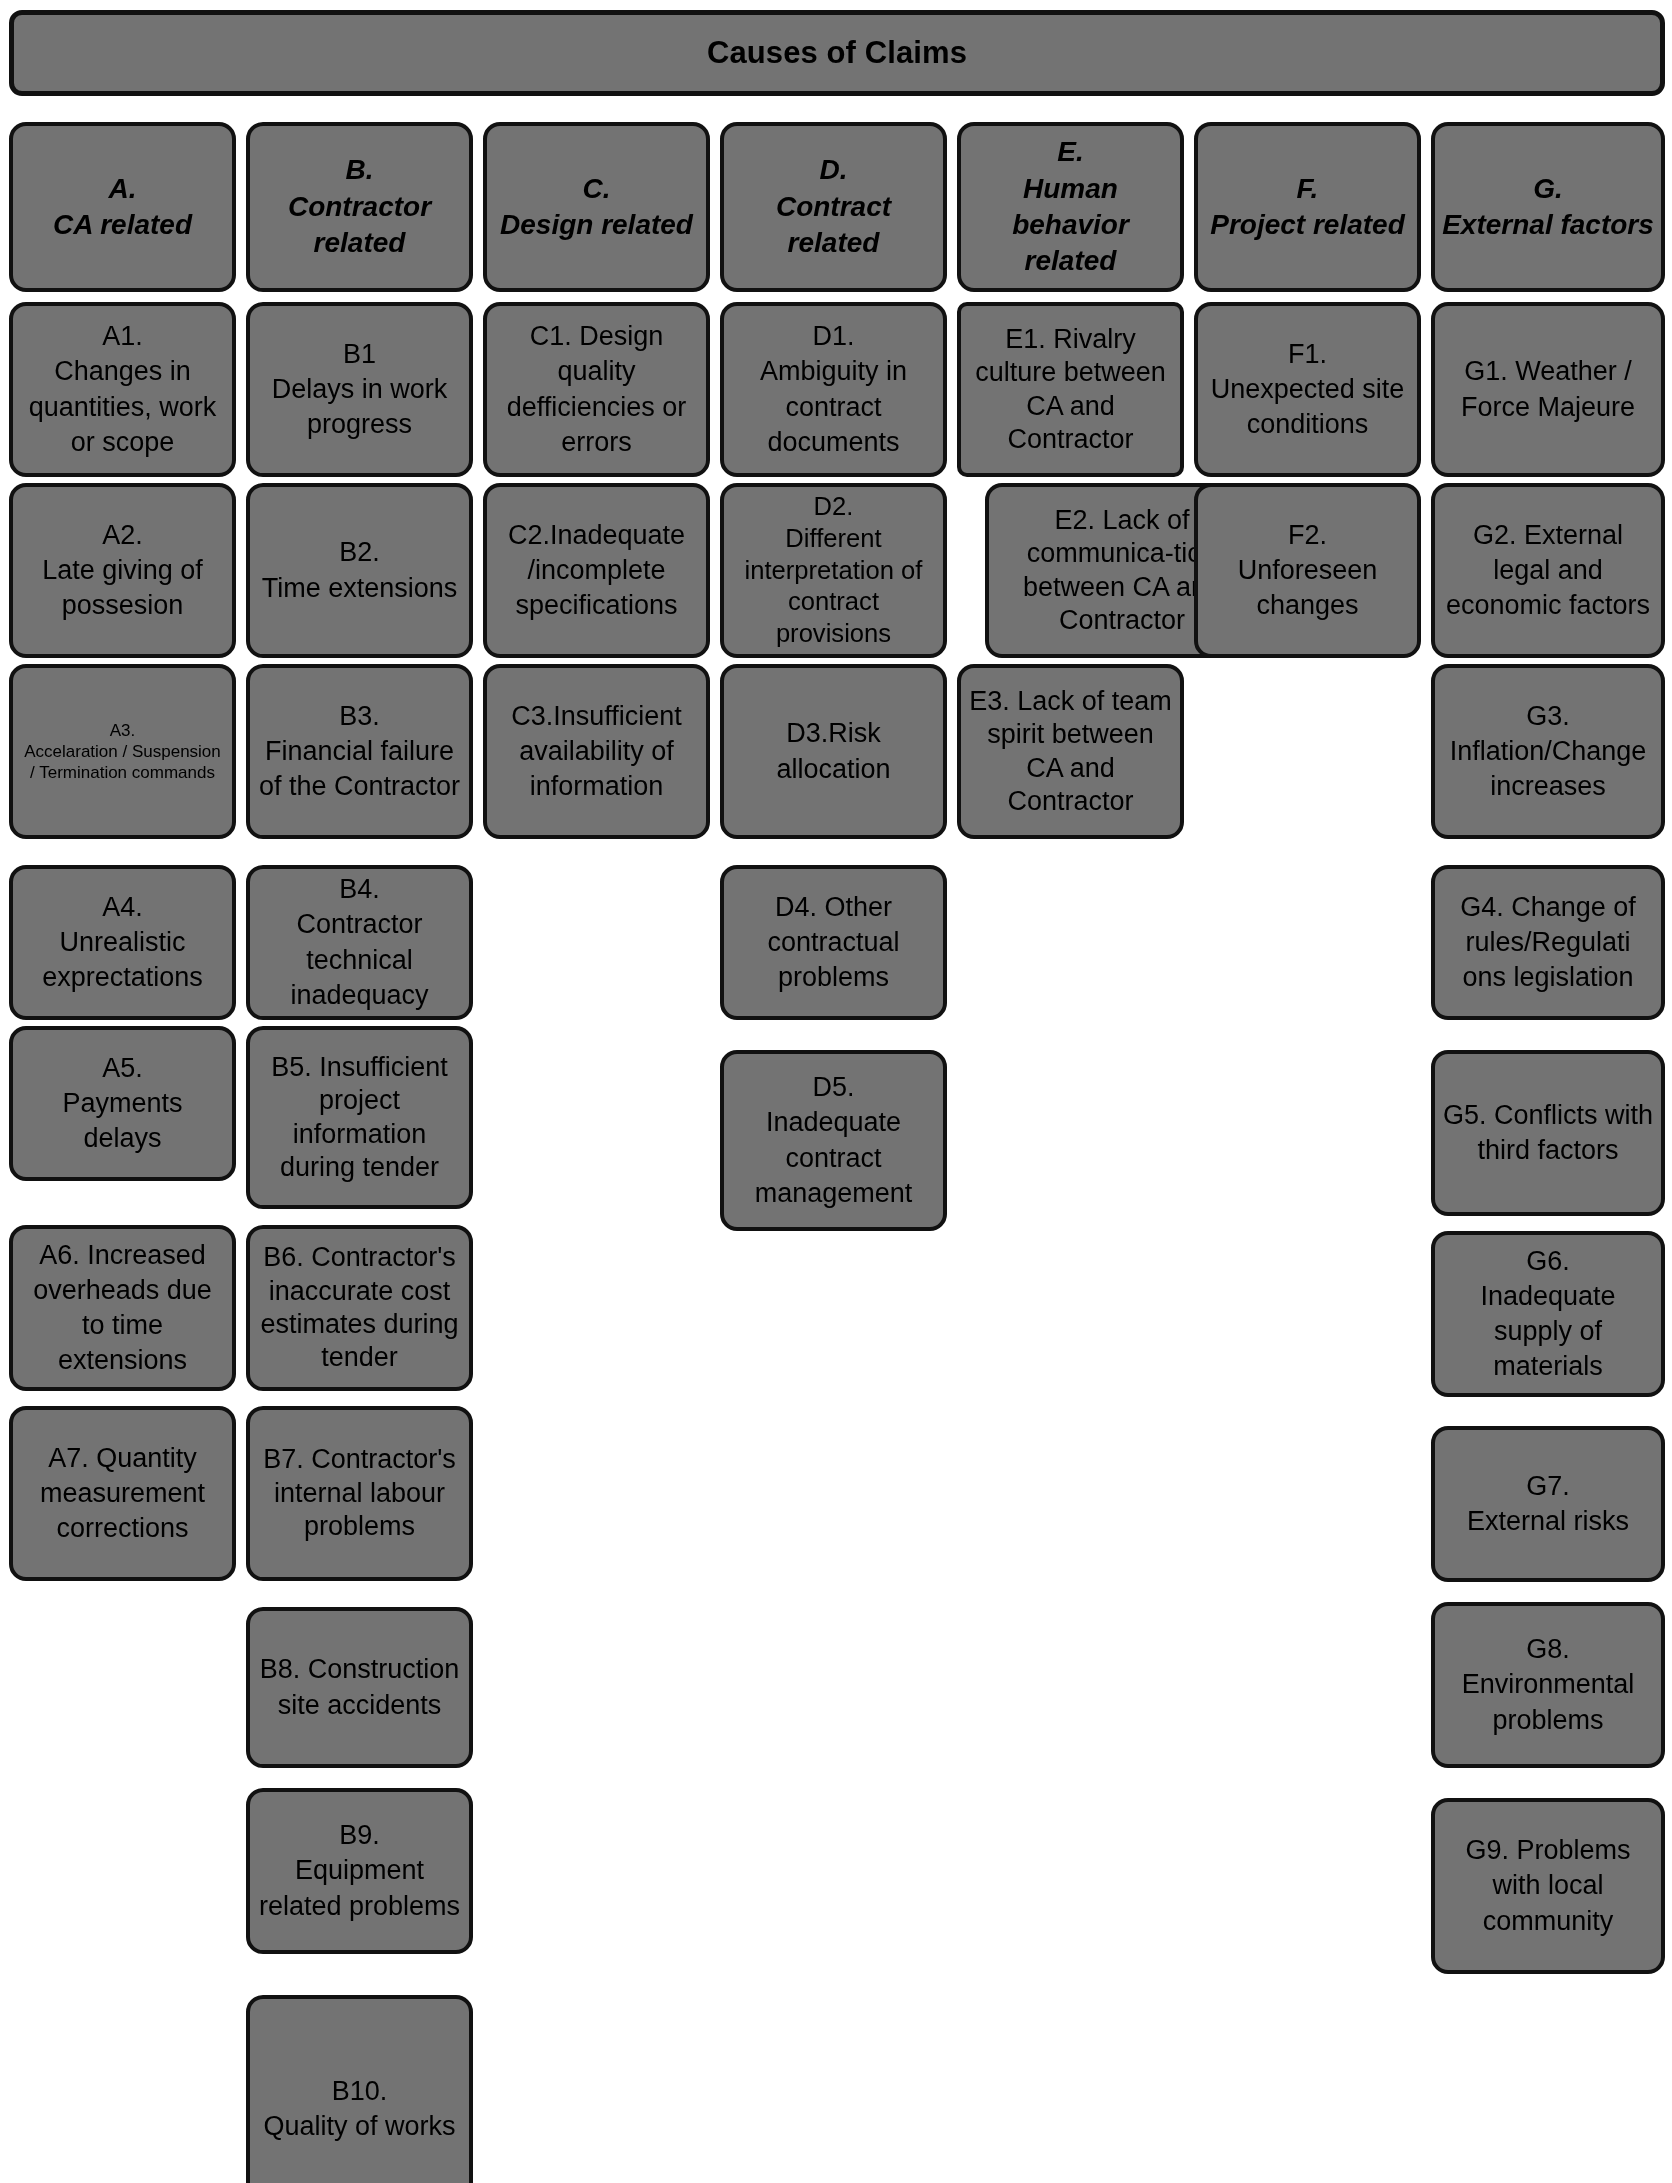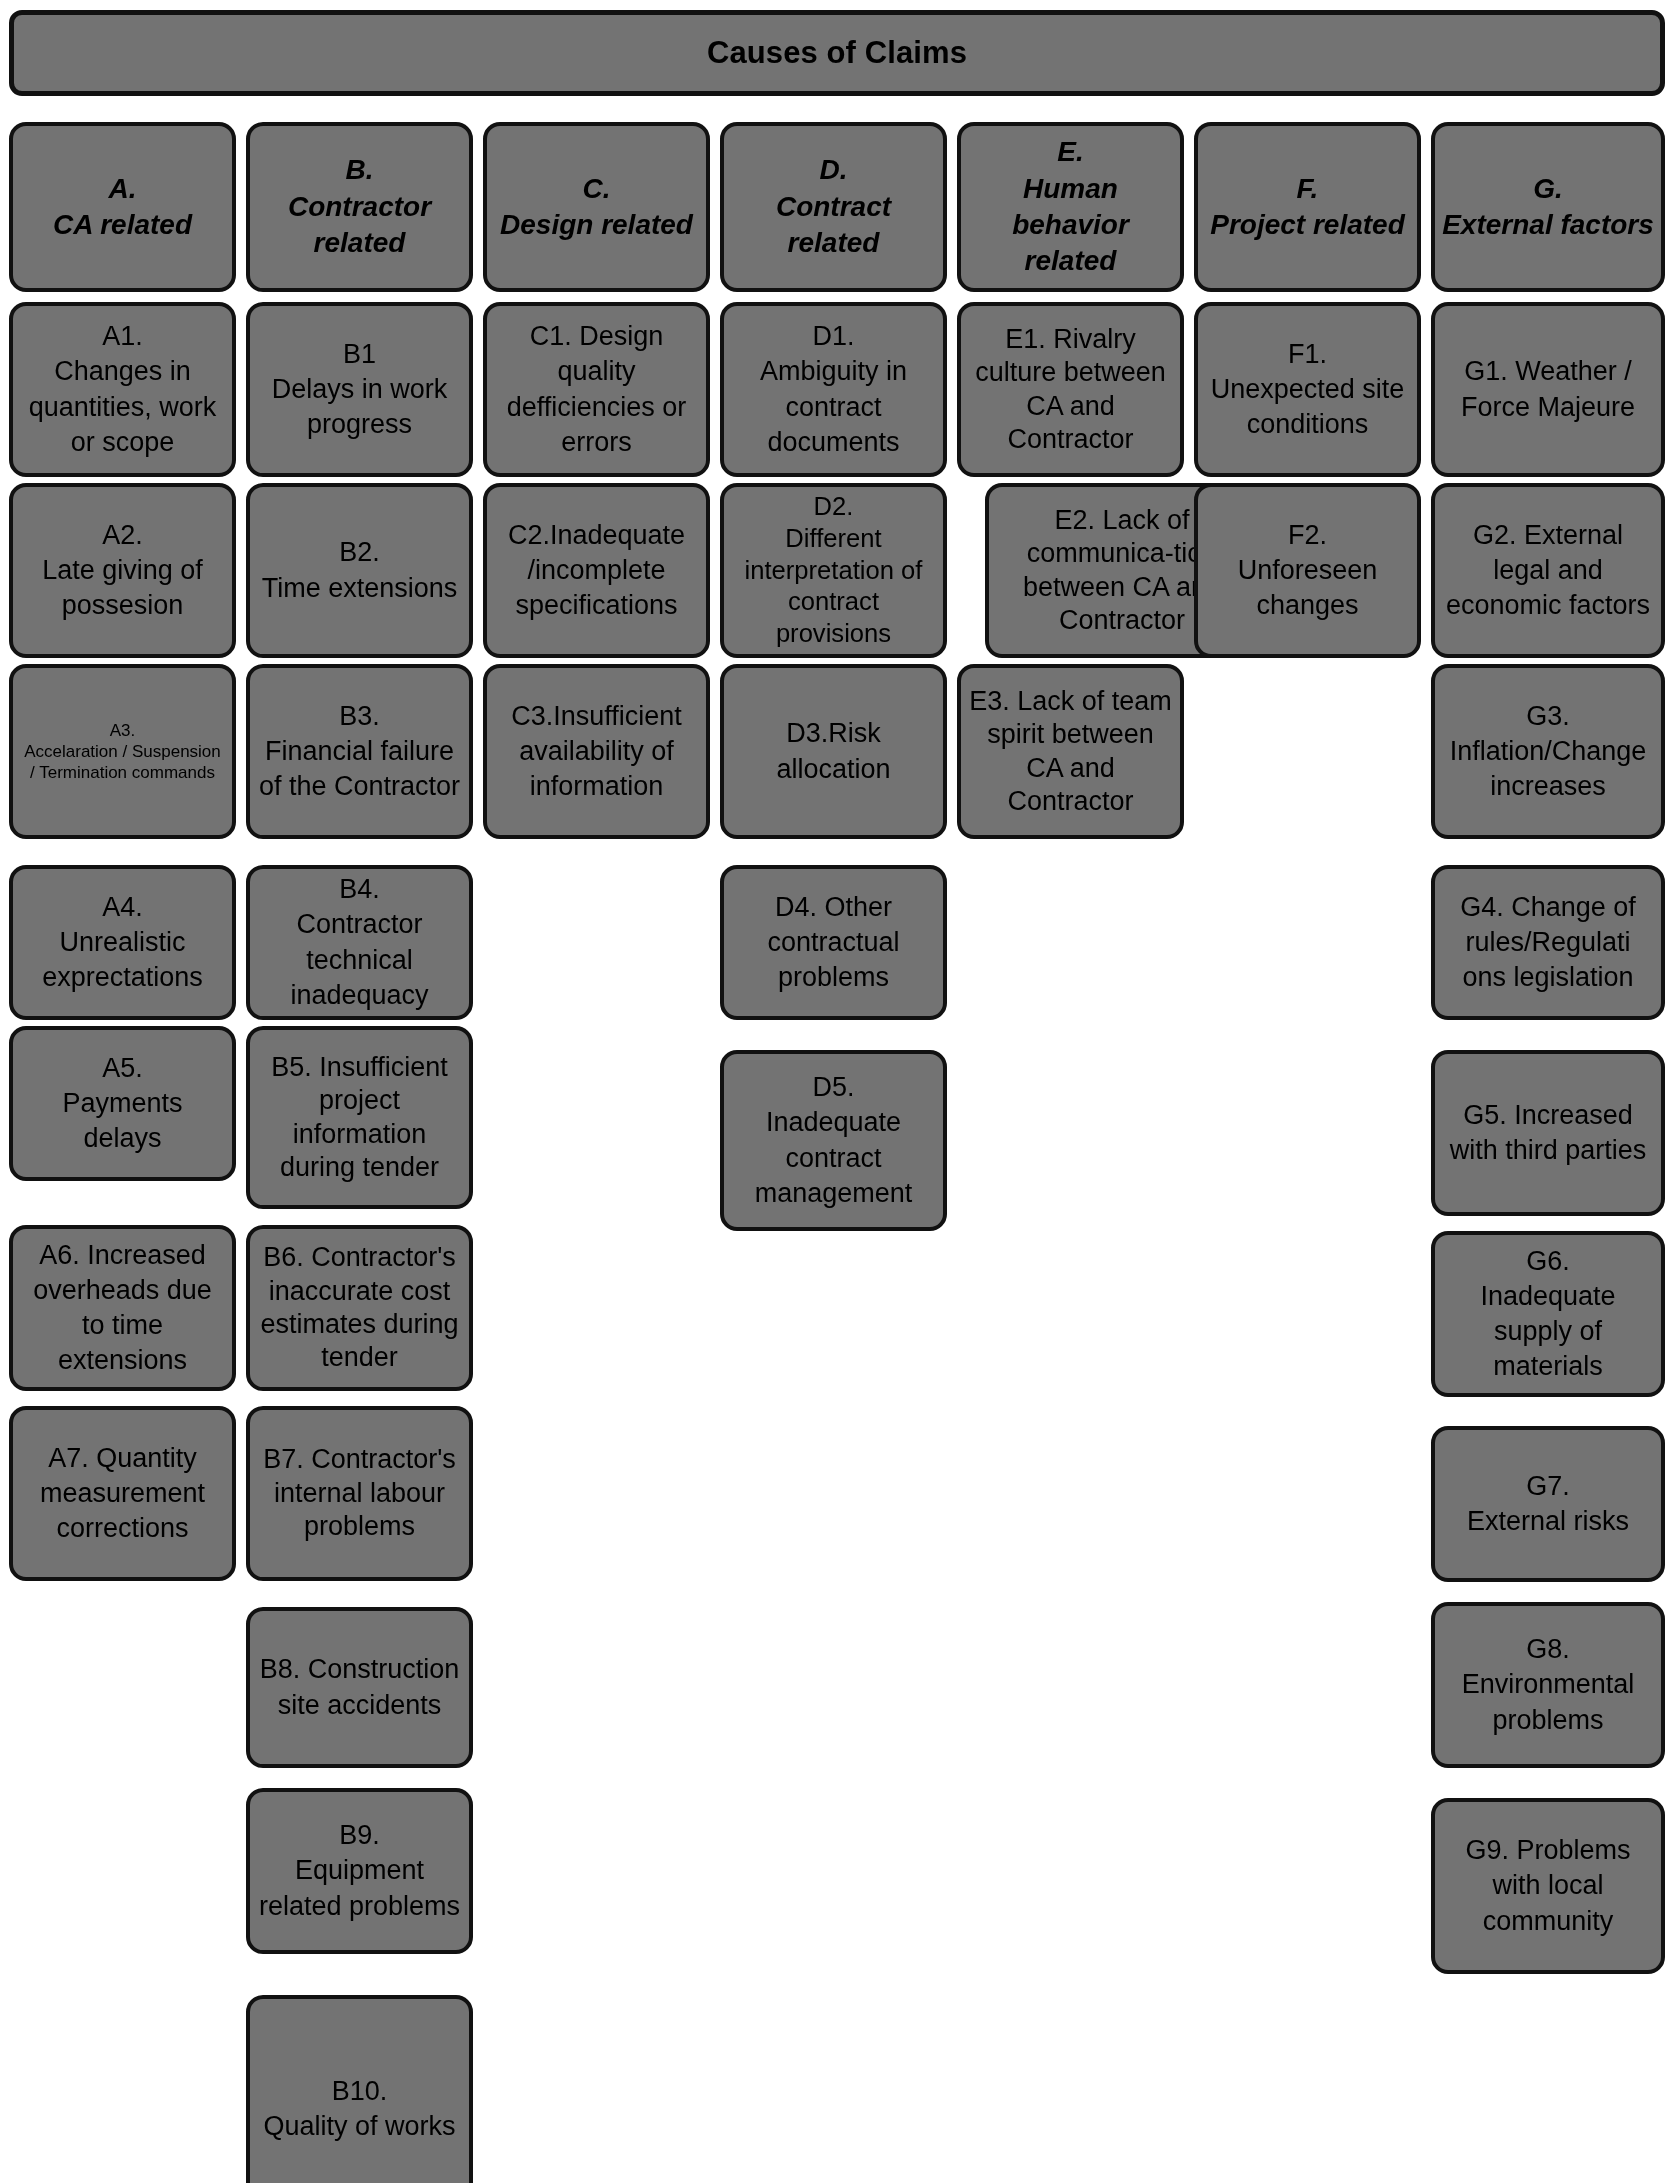--- a/index.html
+++ b/index.html
@@ -186,21 +186,21 @@
       <span class="txt">D3.Risk allocation</span>
     </div>
   <div class="box item" style="left: 720px; top: 865px; width: 227px; height: 155px;">
       <span class="txt">D4. Other contractual problems</span>
     </div>
   <div class="box item" style="left: 720px; top: 1050px; width: 227px; height: 181px;">
       <span class="txt">D5.
 Inadequate contract management</span>
     </div>
 
-  <div class="box item tight" style="left: 957px; top: 302px; width: 227px; height: 175px;">
+  <div class="box item tight" style="left: 957px; top: 302px; width: 227px; height: 175px; border-radius: 10px;">
       <span class="txt">E1. Rivalry culture between CA and Contractor</span>
     </div>
   <div class="box item tight" style="left: 957px; top: 483px; width: 274px; height: 175px; margin-left: 28px;">
       <span class="txt">E2. Lack of communica-tion between CA and Contractor</span>
     </div>
   <div class="box item tight" style="left: 957px; top: 664px; width: 227px; height: 175px;">
       <span class="txt">E3. Lack of team spirit between CA and Contractor</span>
     </div>
 
   <div class="box item" style="left: 1194px; top: 302px; width: 227px; height: 175px;">
@@ -219,21 +219,21 @@
       <span class="txt">G2. External legal and economic factors</span>
     </div>
   <div class="box item" style="left: 1431px; top: 664px; width: 234px; height: 175px;">
       <span class="txt">G3.
 Inflation/Change increases</span>
     </div>
   <div class="box item" style="left: 1431px; top: 865px; width: 234px; height: 155px;">
       <span class="txt">G4. Change of rules/Regulati ons legislation</span>
     </div>
   <div class="box item" style="left: 1431px; top: 1050px; width: 234px; height: 166px;">
-      <span class="txt">G5. Increased with third parties</span>
+      <span class="txt">G5. Conflicts with third factors</span>
     </div>
   <div class="box item" style="left: 1431px; top: 1231px; width: 234px; height: 166px;">
       <span class="txt">G6.
 Inadequate supply of materials</span>
     </div>
   <div class="box item" style="left: 1431px; top: 1426px; width: 234px; height: 156px;">
       <span class="txt">G7.
 External risks</span>
     </div>
   <div class="box item" style="left: 1431px; top: 1602px; width: 234px; height: 166px;">

